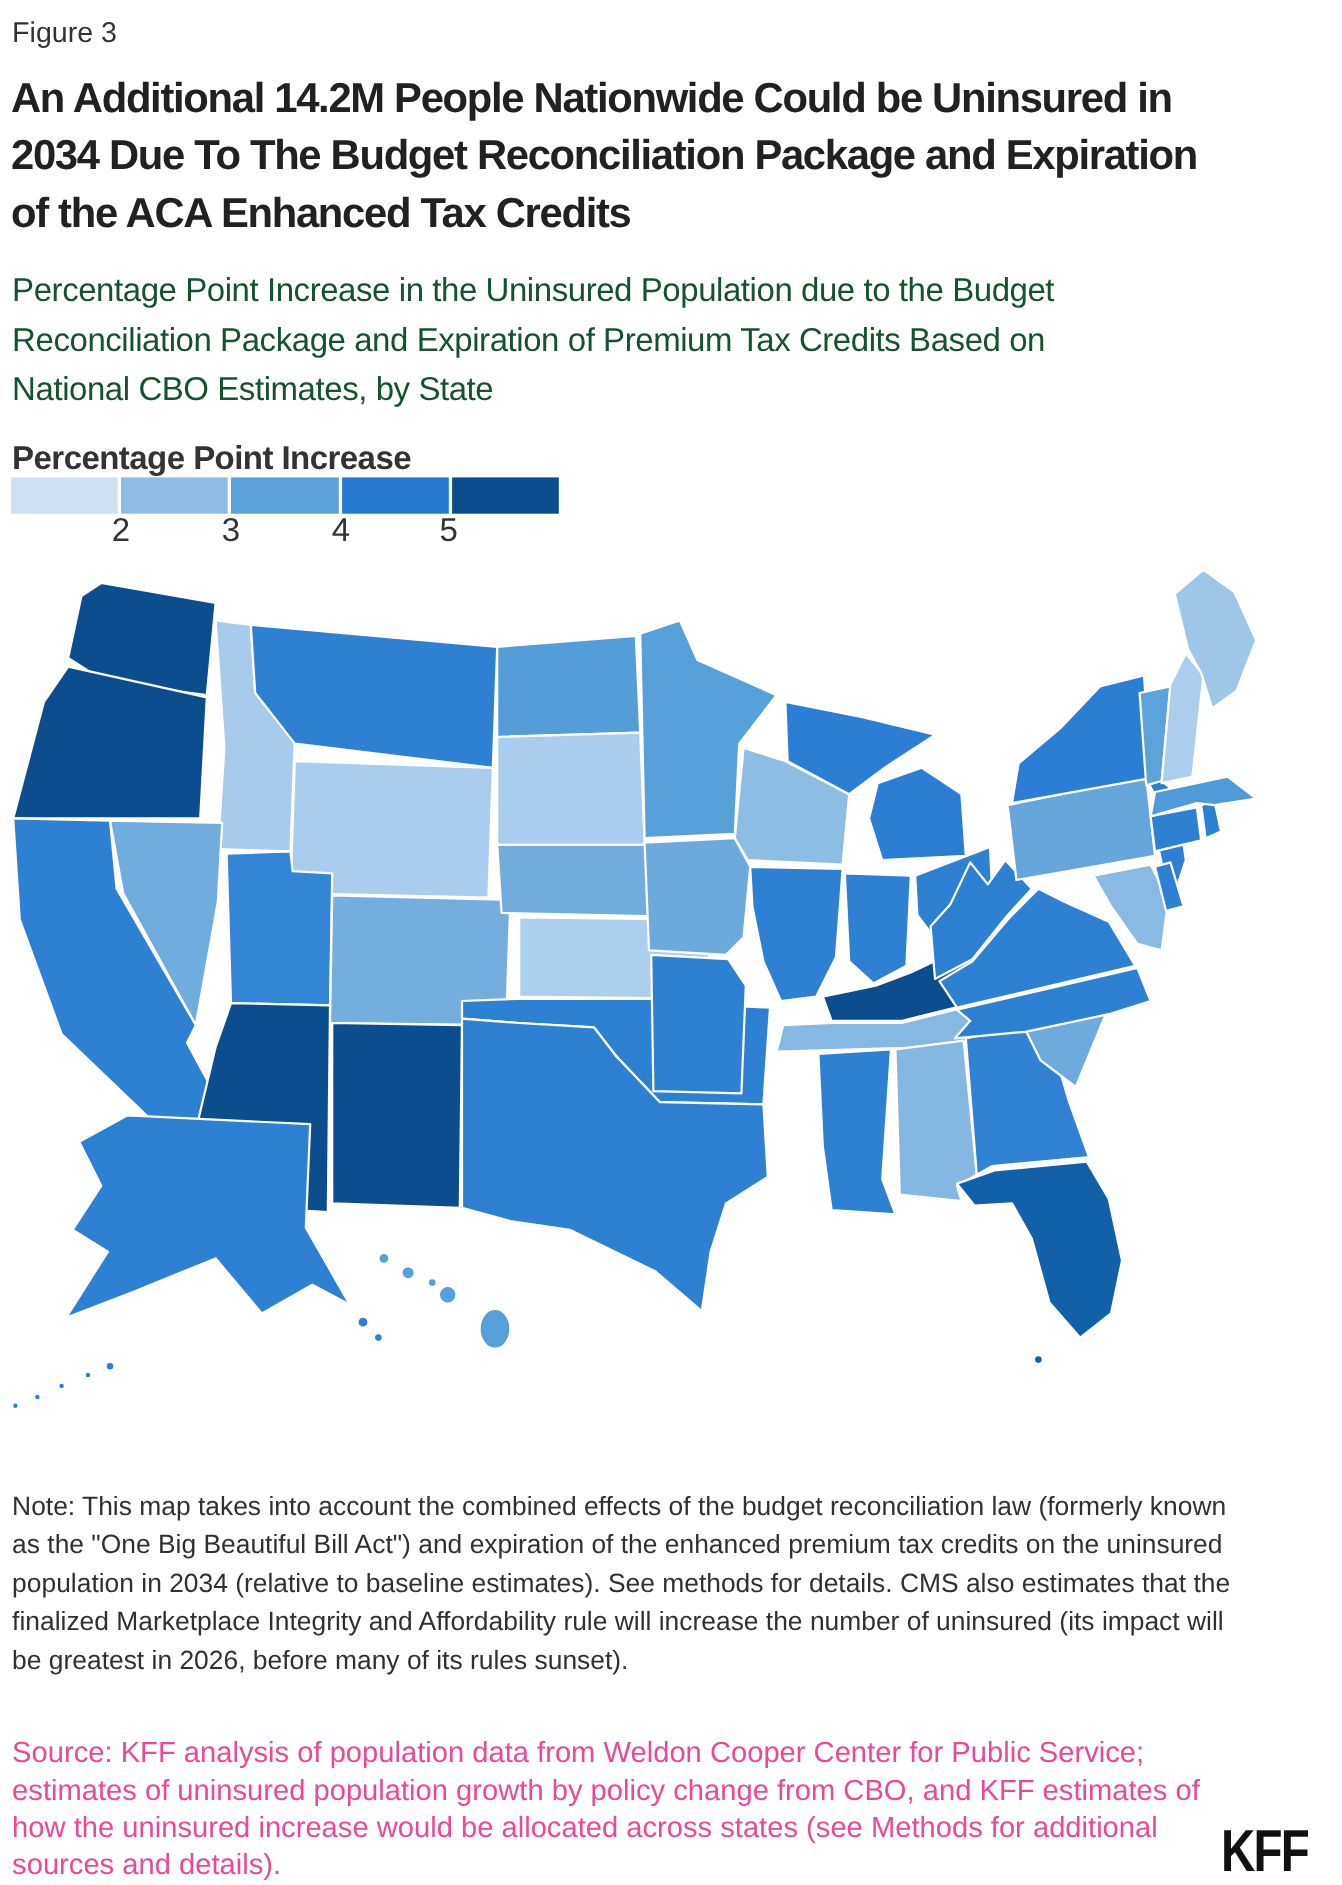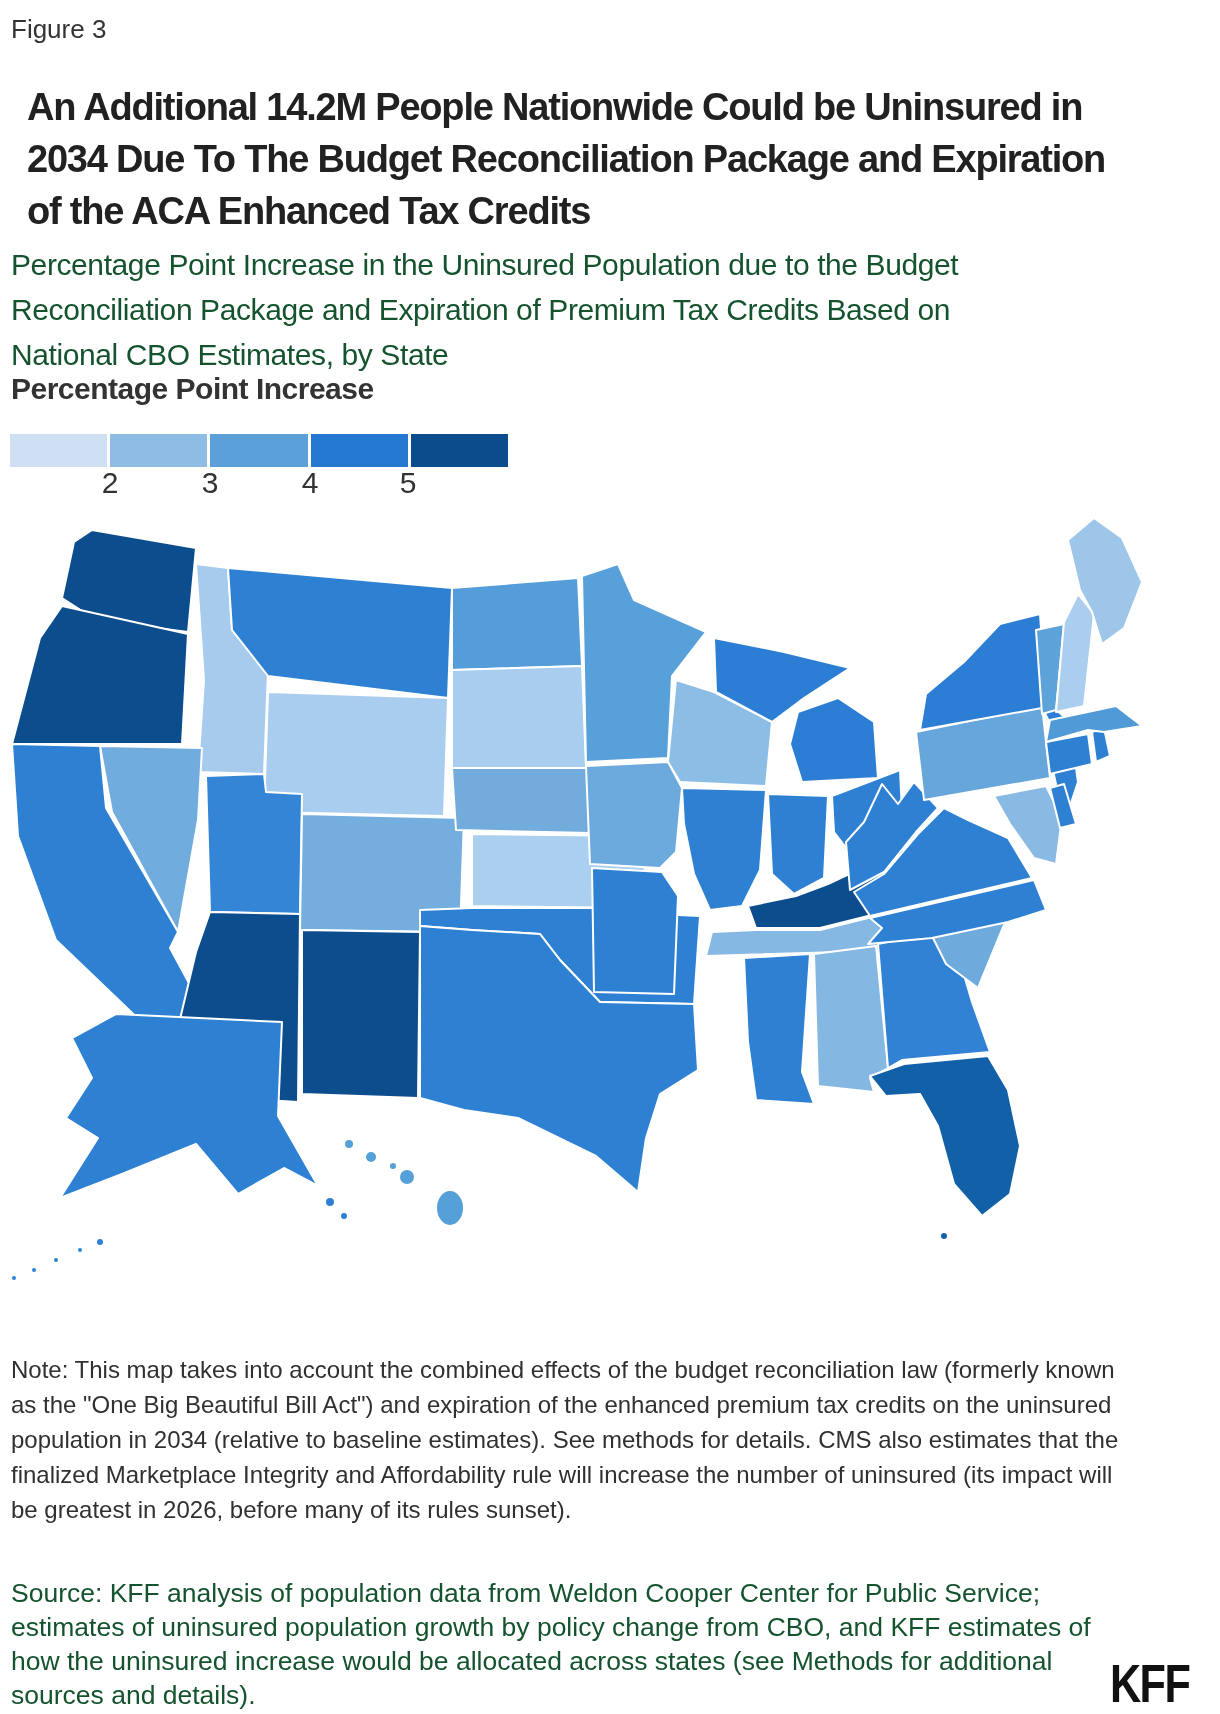--- a/index.html
+++ b/index.html
@@ -3,38 +3,38 @@
 <meta charset="utf-8">
 <style>
   html,body{margin:0;padding:0;background:#fff;}
   body{width:1220px;height:1714px;position:relative;overflow:hidden;
        font-family:"Liberation Sans","DejaVu Sans",sans-serif;color:#2e2e2e;}
   .figure-label{position:absolute;left:11px;top:14px;font-size:26px;color:#333;}
   .title{position:absolute;left:10px;top:64px;width:1115px;font-size:38px;line-height:52px;
          font-weight:bold;color:#212121;letter-spacing:-1.2px;}
   .subtitle{position:absolute;left:11px;top:242px;width:1020px;font-size:30px;line-height:45px;
             color:#14532d;letter-spacing:-0.4px;}
-  .legend-title{position:absolute;left:11px;top:372px;font-size:30px;font-weight:bold;color:#333;
+  .legend-title{position:absolute;left:11px;top:400px;font-size:30px;font-weight:bold;color:#333;
                 letter-spacing:-0.5px;}
   .legend-bar{position:absolute;left:10px;top:434px;width:498px;height:33px;display:flex;gap:3px;}
   .legend-bar .swatch{flex:1 1 0;height:33px;}
   .tick{position:absolute;top:466px;width:44px;text-align:center;font-size:30px;color:#333;}
   .map-wrap{position:absolute;left:0;top:480px;width:1220px;height:830px;}
   .map-wrap svg{display:block;width:1220px;height:830px;}
   .map-wrap polygon,.map-wrap circle,.map-wrap ellipse{stroke:#fff;stroke-width:2;stroke-linejoin:round;}
   .note{position:absolute;left:11px;top:1352px;width:1115px;font-size:24px;line-height:35px;color:#303030;}
-  .source{position:absolute;left:11px;top:1576px;width:1115px;font-size:26.5px;line-height:34px;color:#14532d;}
+  .source{position:absolute;left:11px;top:1576px;width:1115px;font-size:26.5px;line-height:34px;color:#ec4899;}
   .kff-logo{position:absolute;left:1110px;top:1652px;font-size:54px;font-weight:bold;color:#111;
             letter-spacing:-2px;transform:scaleX(.8);transform-origin:left top;}
 </style>
 </head>
 <body>
 
 <div class="figure-label">Figure 3</div>
-<h1 class="title" style="margin:17px">An Additional 14.2M People Nationwide Could be Uninsured in 2034 Due To The Budget Reconciliation Package and Expiration of the ACA Enhanced Tax Credits</h1>
+<h1 class="title" style="margin:0">An Additional 14.2M People Nationwide Could be Uninsured in 2034 Due To The Budget Reconciliation Package and Expiration of the ACA Enhanced Tax Credits</h1>
 <div class="subtitle">Percentage Point Increase in the Uninsured Population due to the Budget Reconciliation Package and Expiration of Premium Tax Credits Based on National CBO Estimates, by State</div>
 
 <div class="legend-title">Percentage Point Increase</div>
 <div class="legend-bar">
     <div class="swatch" style="background: rgb(206, 224, 242);"></div>
     <div class="swatch" style="background: rgb(143, 188, 228);"></div>
     <div class="swatch" style="background: rgb(91, 160, 216);"></div>
     <div class="swatch" style="background: rgb(36, 120, 207);"></div>
     <div class="swatch" style="background: rgb(11, 77, 140);"></div>
   </div>

